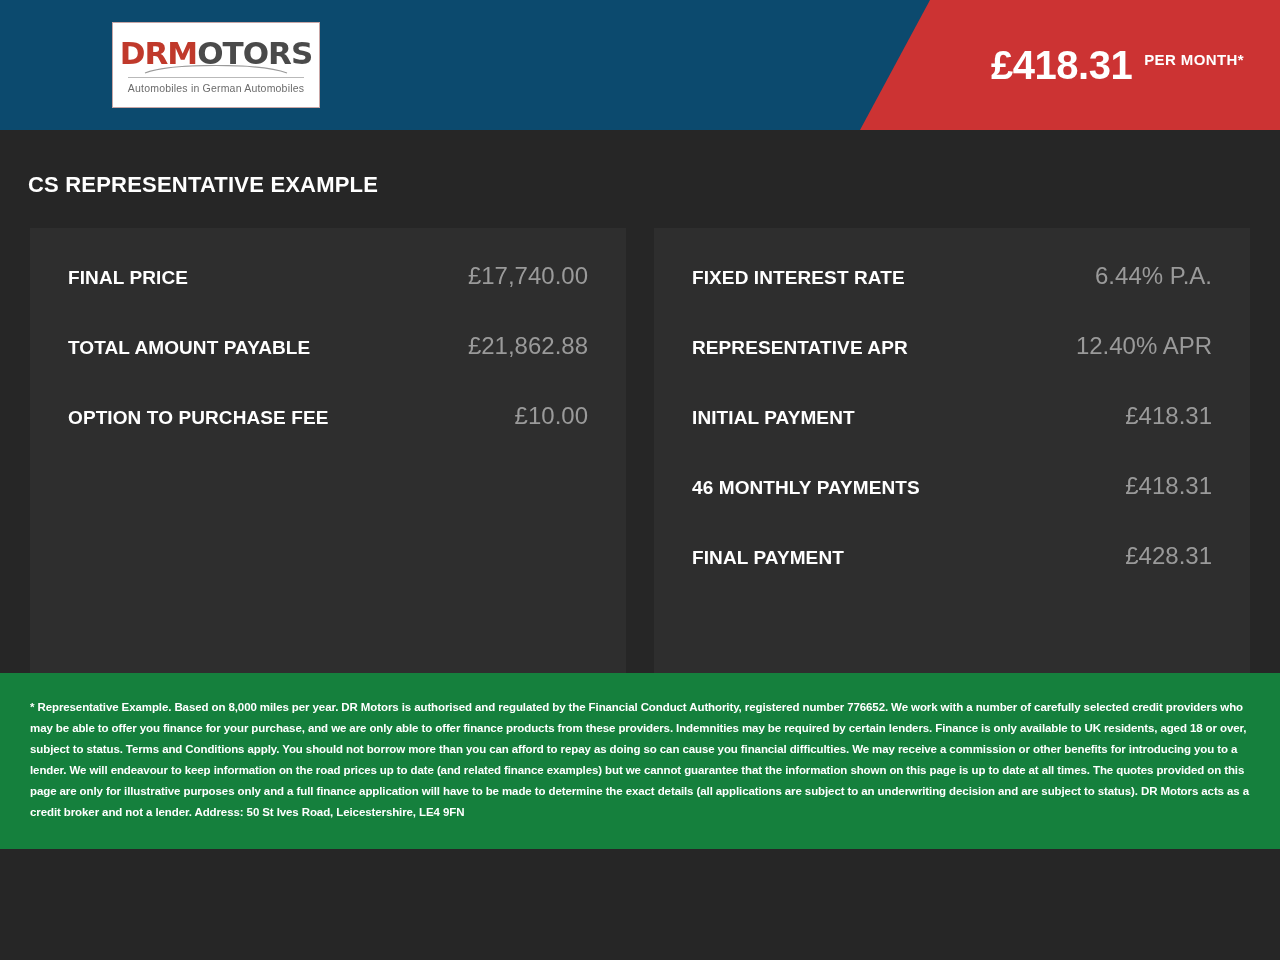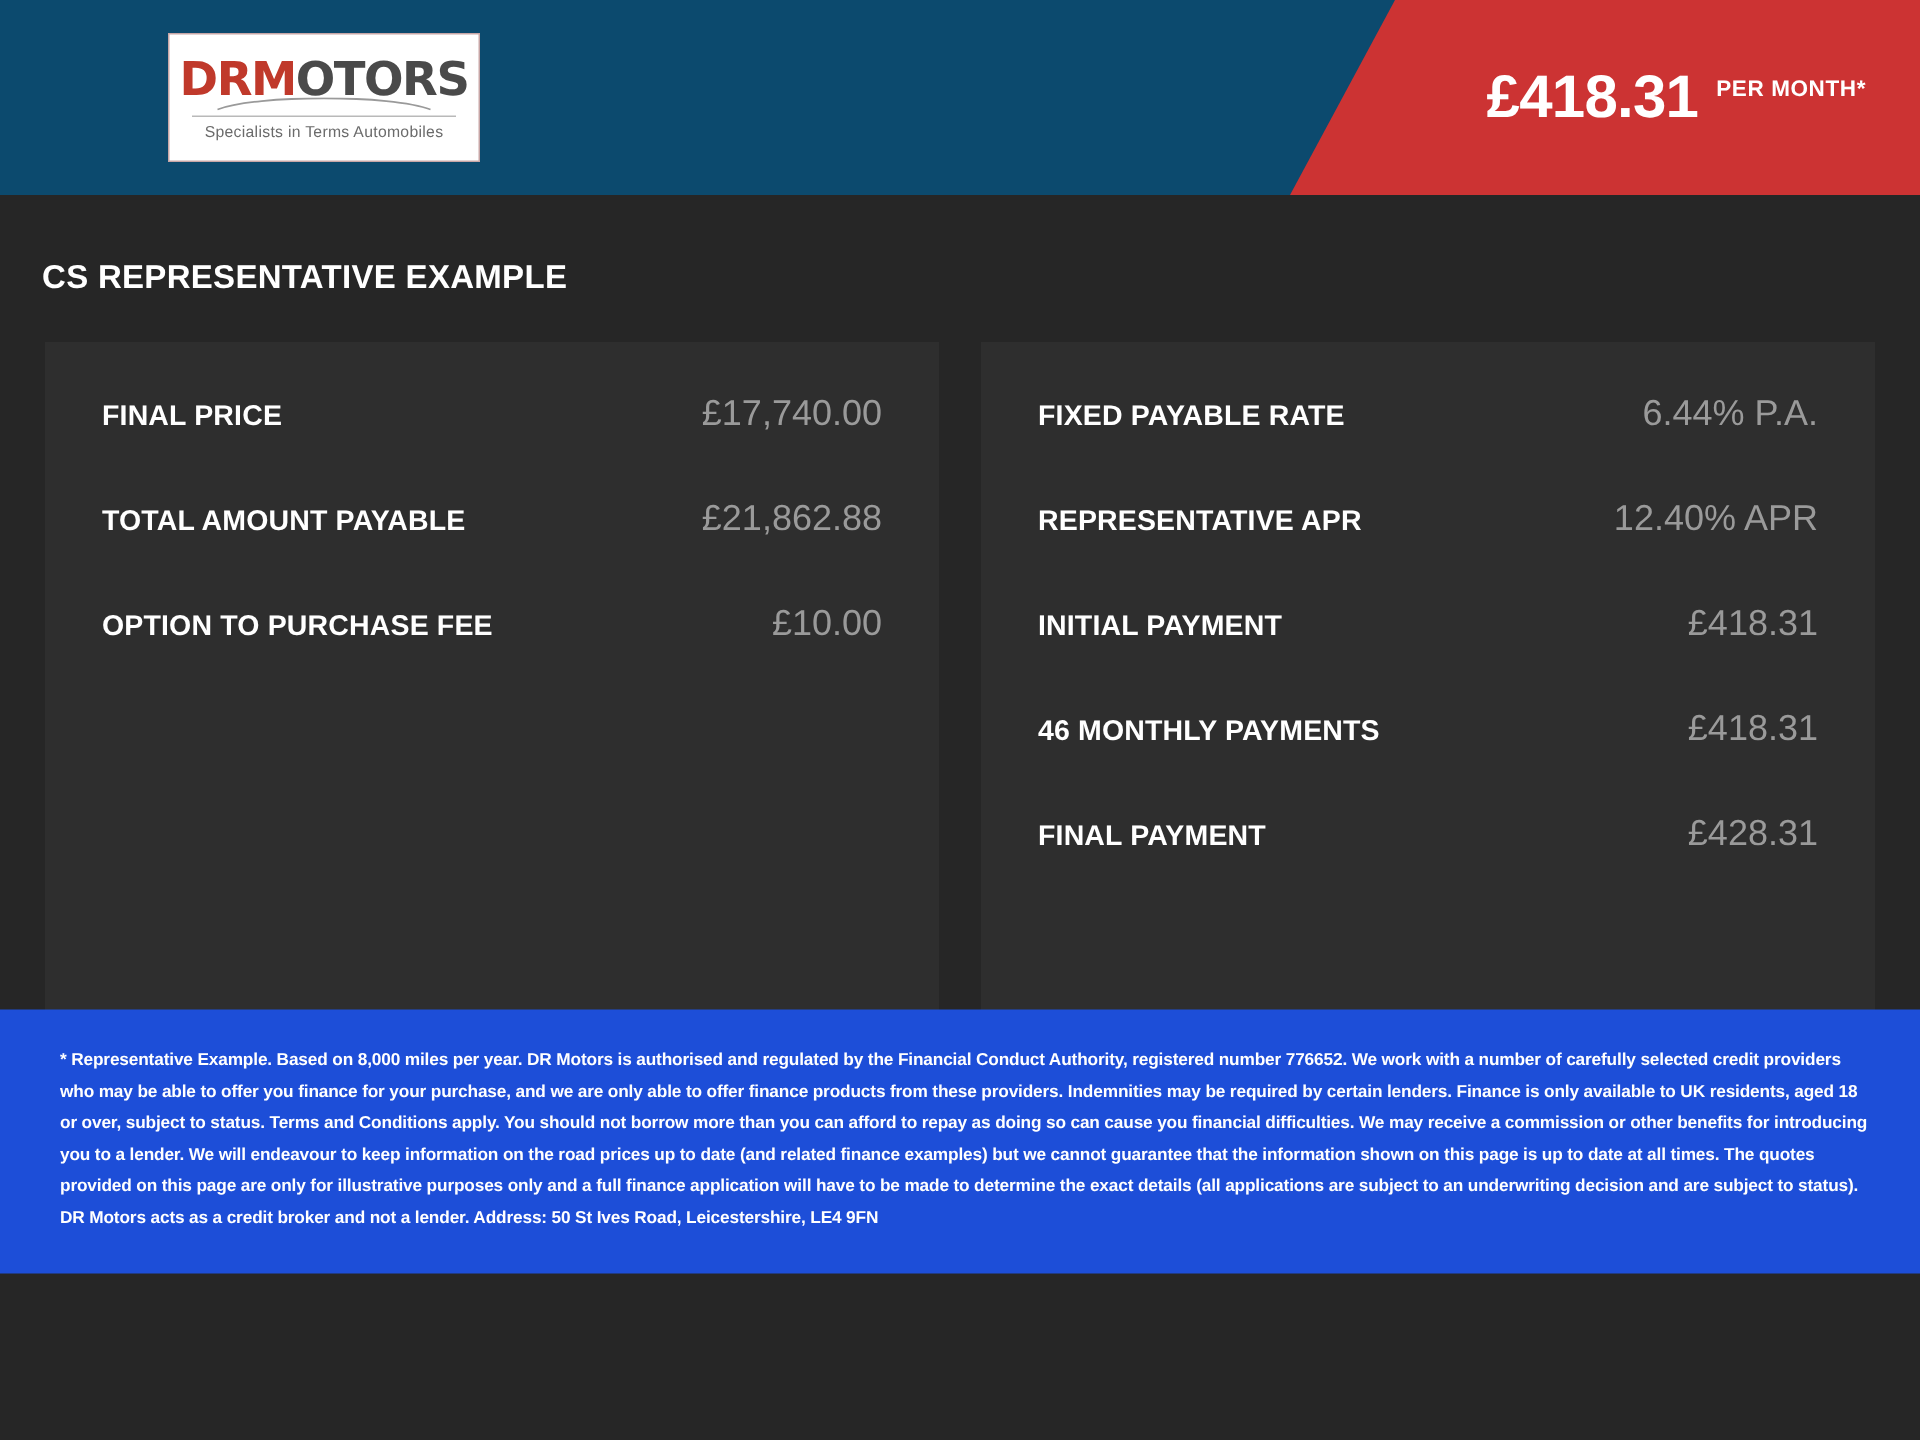--- a/index.html
+++ b/index.html
@@ -153,22 +153,22 @@
     white-space: nowrap;
     text-align: right;
   }
 
   
   .footer {
     position: absolute;
     left: 0;
     right: 0;
     top: 543px;
-    background: #1d4ed8;
-    padding: 24px 30px 26px 40px;
+    background: #15803d;
+    padding: 24px 30px 26px 30px;
     box-sizing: border-box;
   }
   .footer p {
     margin: 0;
     color: #ffffff;
     font-size: 11.5px;
     font-weight: bold;
     line-height: 21px;
     letter-spacing: -0.1px;
   }
@@ -182,21 +182,21 @@
   <div class="logo-box">
     <div class="logo-main">
       <span class="logo-dr">DR</span><span class="logo-m">M</span><span class="logo-otors">OTORS</span>
     </div>
     <div class="logo-swoosh">
       <svg width="150" height="10" viewBox="0 0 150 10">
         <path d="M4 8 C 30 -2, 120 -2, 146 8" stroke="#9a9a9a" stroke-width="1.2" fill="none"></path>
       </svg>
     </div>
     <div class="logo-rule"></div>
-    <div class="logo-sub">Specialists in Terms Automobiles</div>
+    <div class="logo-sub">Automobiles in German Automobiles</div>
   </div>
 
   <div class="price-wrap">
     <div class="price-amount">£418.31</div>
     <div class="price-per">PER MONTH*</div>
   </div>
 </div>
 
 <div class="content">
   <div class="title">CS REPRESENTATIVE EXAMPLE</div>
@@ -212,21 +212,21 @@
         <div class="row-value">£21,862.88</div>
       </div>
       <div class="row">
         <div class="row-label">OPTION TO PURCHASE FEE</div>
         <div class="row-value">£10.00</div>
       </div>
     </div>
 
     <div class="panel">
       <div class="row">
-        <div class="row-label">FIXED PAYABLE RATE</div>
+        <div class="row-label">FIXED INTEREST RATE</div>
         <div class="row-value">6.44% P.A.</div>
       </div>
       <div class="row">
         <div class="row-label">REPRESENTATIVE APR</div>
         <div class="row-value">12.40% APR</div>
       </div>
       <div class="row">
         <div class="row-label">INITIAL PAYMENT</div>
         <div class="row-value">£418.31</div>
       </div>

